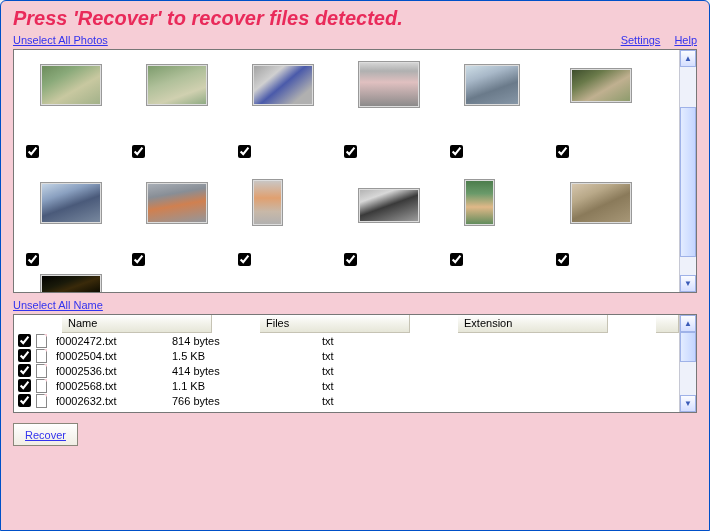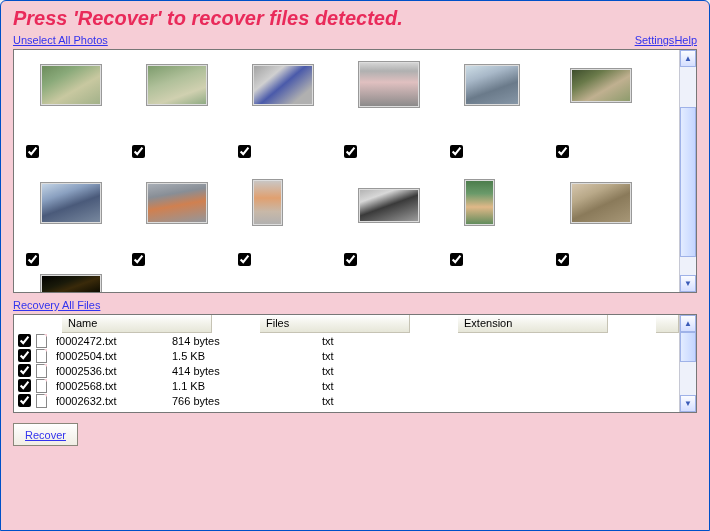--- a/index.html
+++ b/index.html
@@ -79,21 +79,21 @@
   display: flex;
   padding: 2px 0 3px 0;
 }
 .link {
   color: #3333ee;
   text-decoration: underline;
   cursor: pointer;
   font-size: 11px;
 }
 .links-row .spacer { flex: 1; }
-.links-row .link + .link { }
+.links-row .link + .link { margin-left: 14px; }
 .photo-panel {
   border: 1px solid #777;
   background: #fff;
   height: 244px;
   display: flex;
   position: relative;
 }
 .photo-scroll {
   flex: 1;
   overflow: hidden;
@@ -290,21 +290,21 @@
       <div class="vscroll">
         <div class="arrow">▲</div>
         <div class="track">
           <div class="handle" style="top:40px;height:150px"></div>
         </div>
         <div class="arrow">▼</div>
       </div>
     </div>
 
     <div class="files-header-link">
-      <span class="link">Recovery All Files</span>
+      <span class="link">Unselect All Name</span>
     </div>
 
     <div class="files-panel">
       <div class="files-table-wrap">
         <div class="col-headers">
           <div class="col-h" style="width:150px">Name</div>
           <div class="col-h" style="width:150px">Files</div>
           <div class="col-h" style="width:150px">Extension</div>
           <div class="col-h" style="flex:1"></div>
         </div>

